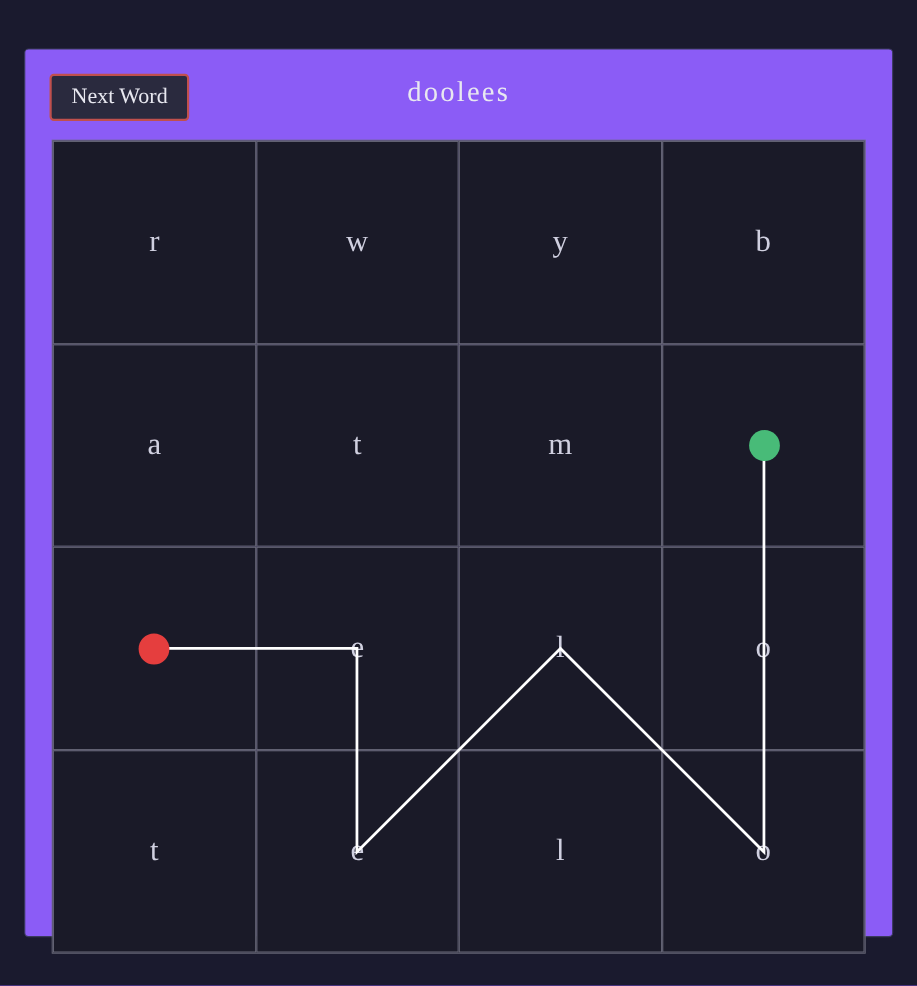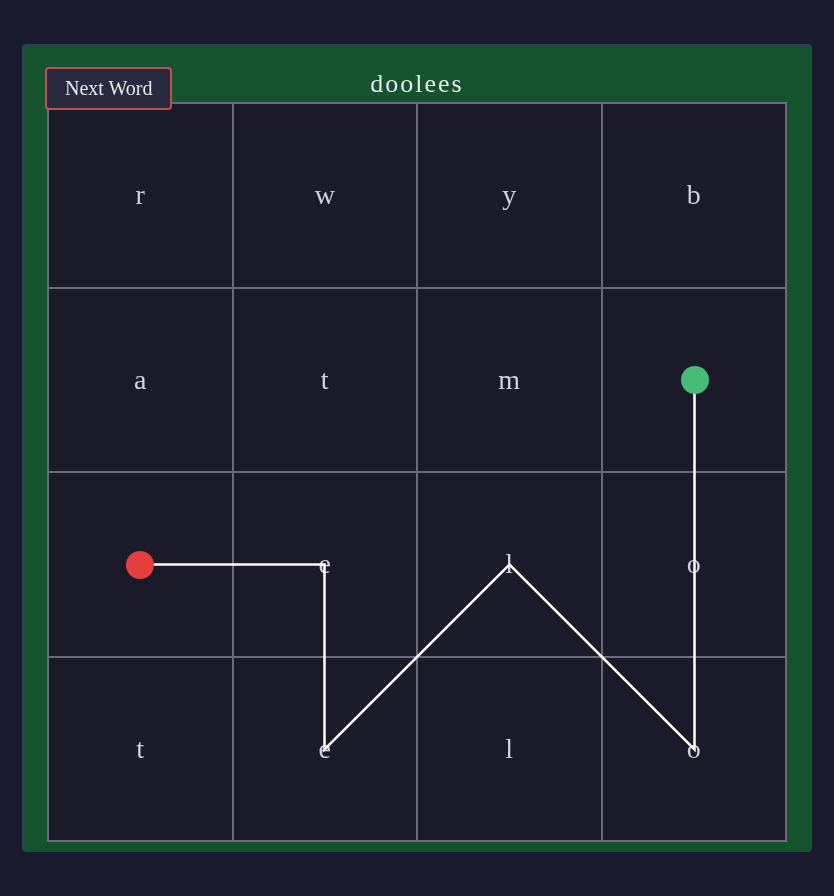--- a/index.html
+++ b/index.html
@@ -9,21 +9,21 @@
       display: flex;
       justify-content: center;
       align-items: center;
       width: 834px;
       height: 896px;
       font-family: Georgia, 'Times New Roman', serif;
       overflow: hidden;
     }
 
     .app-container {
-      background: #14532d;
+      background: #8b5cf6;
       width: 790px;
       height: 808px;
       border: 1px solid #3a3a5c;
       border-radius: 4px;
       position: relative;
       display: flex;
       flex-direction: column;
       align-items: center;
       padding: 20px 20px 20px 20px;
     }
@@ -39,21 +39,21 @@
       padding: 8px 18px;
       font-size: 20px;
       font-family: Georgia, serif;
       cursor: pointer;
       z-index: 10;
     }
 
     .word-title {
       font-size: 26px;
       color: #e8e8f0;
-      margin-bottom: 3px;
+      margin-bottom: 28px;
       margin-top: 4px;
       letter-spacing: 2px;
       font-family: Georgia, serif;
     }
 
     .grid-wrapper {
       position: relative;
       width: 740px;
       height: 740px;
     }

